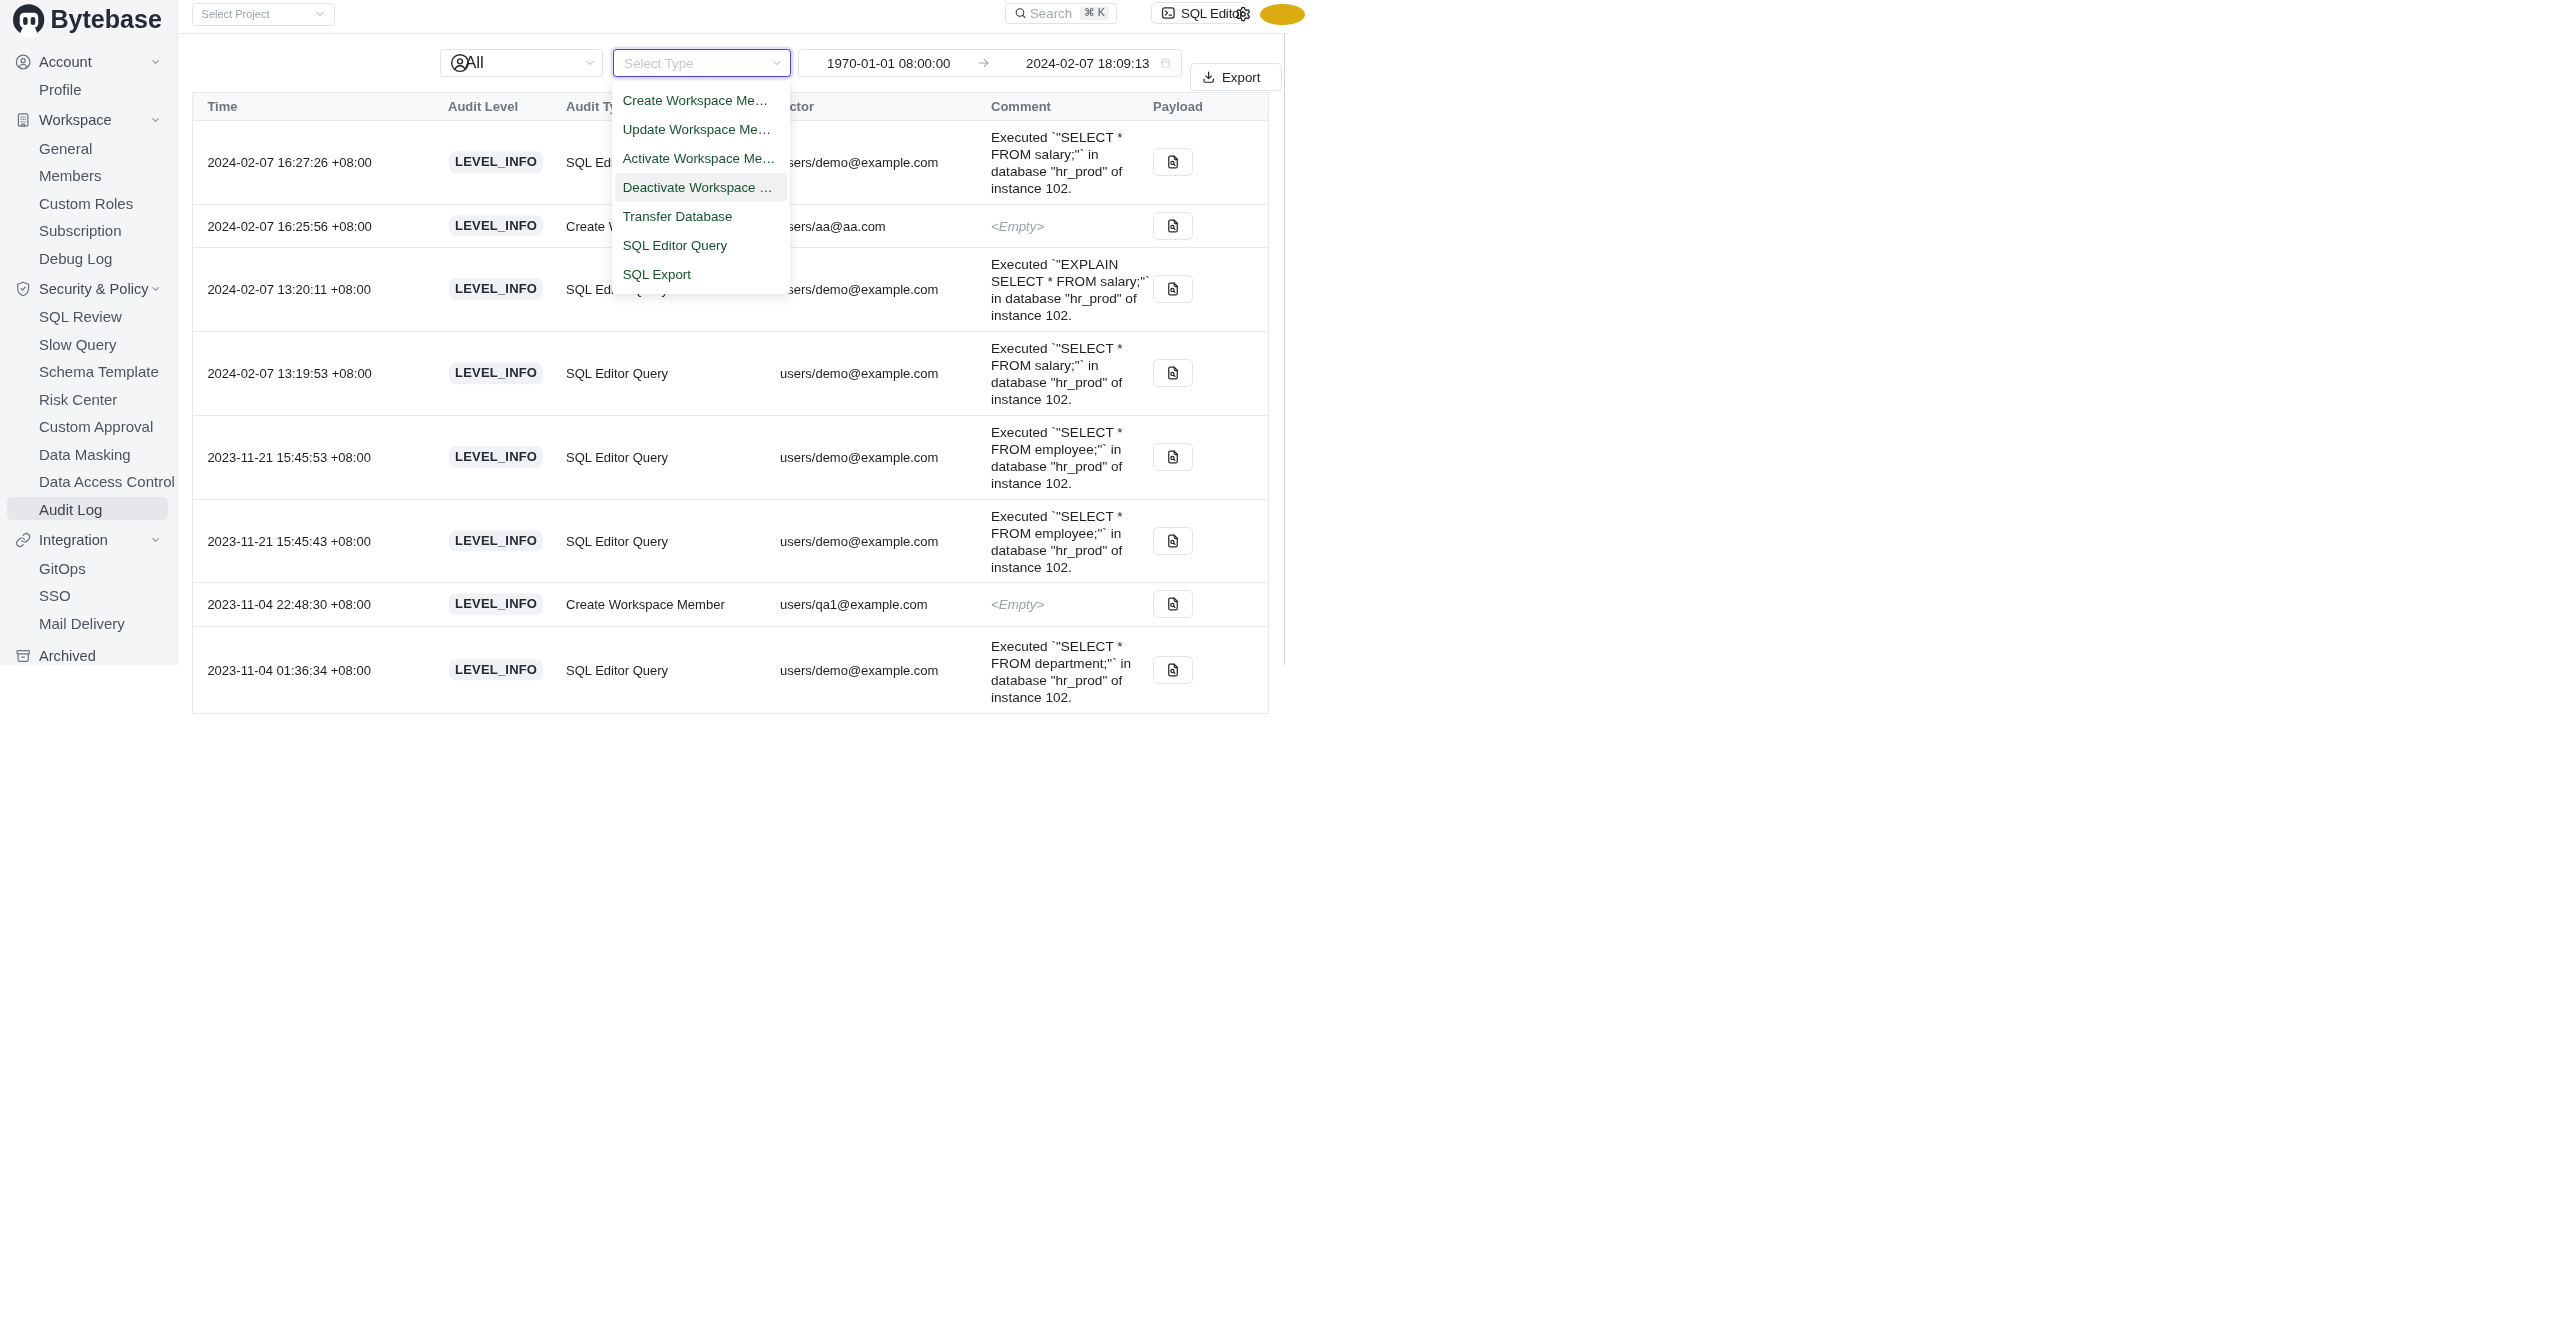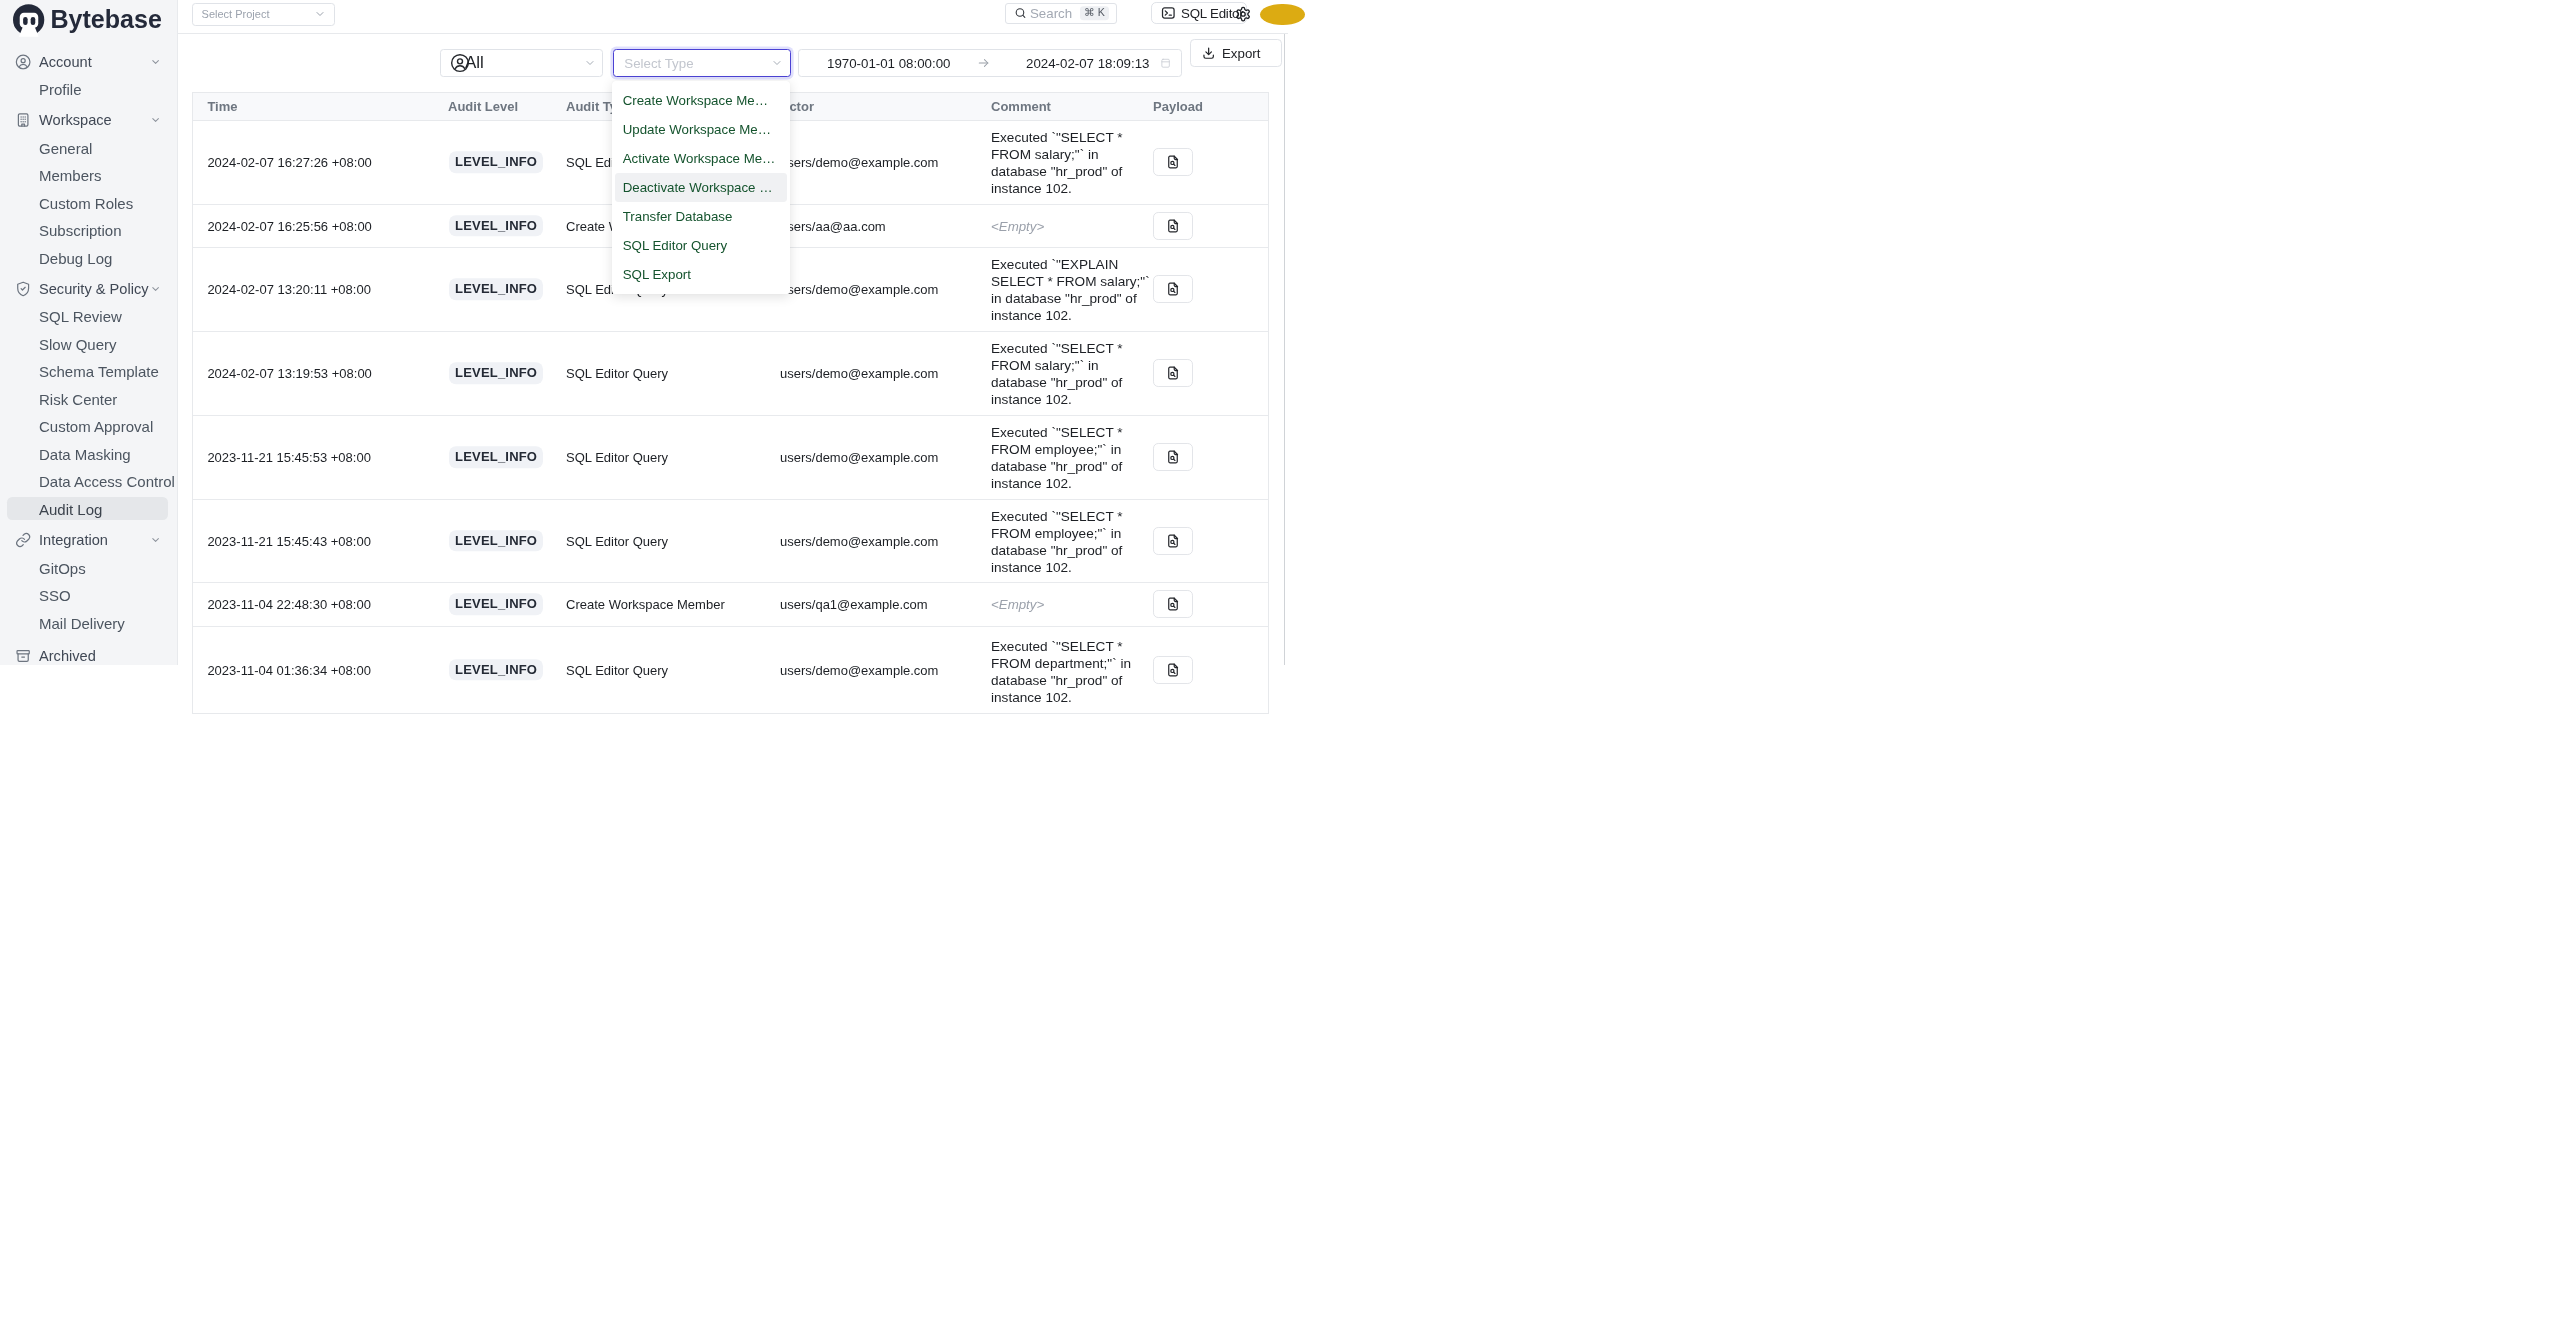--- a/index.html
+++ b/index.html
@@ -222,21 +222,21 @@
   <svg style="position:absolute;left:178px;top:50%;transform:translateY(-50%)" width="13.7" height="13.7" viewBox="0 0 24 24" fill="none" stroke="#9aa0a8" stroke-width="1.8" stroke-linecap="round" stroke-linejoin="round">
       <path d="M4 12h15"></path>
       <path d="M13 6l6 6-6 6"></path>
     </svg>
   <span style="position:absolute;left:227px;top:50%;transform:translateY(-50%);font-size:13.3px;color:#1d2025;">2024-02-07 18:09:13</span>
   <svg style="position:absolute;left:361px;top:50%;transform:translateY(-50%)" width="11.2" height="12" viewBox="0 0 24 24" fill="none" stroke="#c9cdd4" stroke-width="1.8" stroke-linecap="round" stroke-linejoin="round">
       <rect x="4" y="4" width="16" height="17" rx="2.5"></rect>
       <path d="M4 9.5h16"></path>
     </svg>
 </div>
-<div class="box" style="left:1190px;top:39px;width:92px;height:28px;border-radius:4.3px;">
+<div class="box" style="left:1190px;top:63px;width:92px;height:28px;border-radius:4.3px;">
   <svg style="position:absolute;left:11.2px;top:50%;transform:translateY(-50%)" width="13.3" height="13.3" viewBox="0 0 24 24" fill="none" stroke="#24262a" stroke-width="2.2" stroke-linecap="round" stroke-linejoin="round">
       <path d="M12 3v11"></path>
       <path d="M7 10l5 5 5-5"></path>
       <path d="M3.5 16v2.5a3 3 0 0 0 3 3h11a3 3 0 0 0 3-3V16"></path>
     </svg>
   <span style="position:absolute;left:31px;top:50%;transform:translateY(-50%);font-size:13.3px;color:#222428;">Export</span>
 </div>
 
 <div id="tbl">
   <div id="thead">

